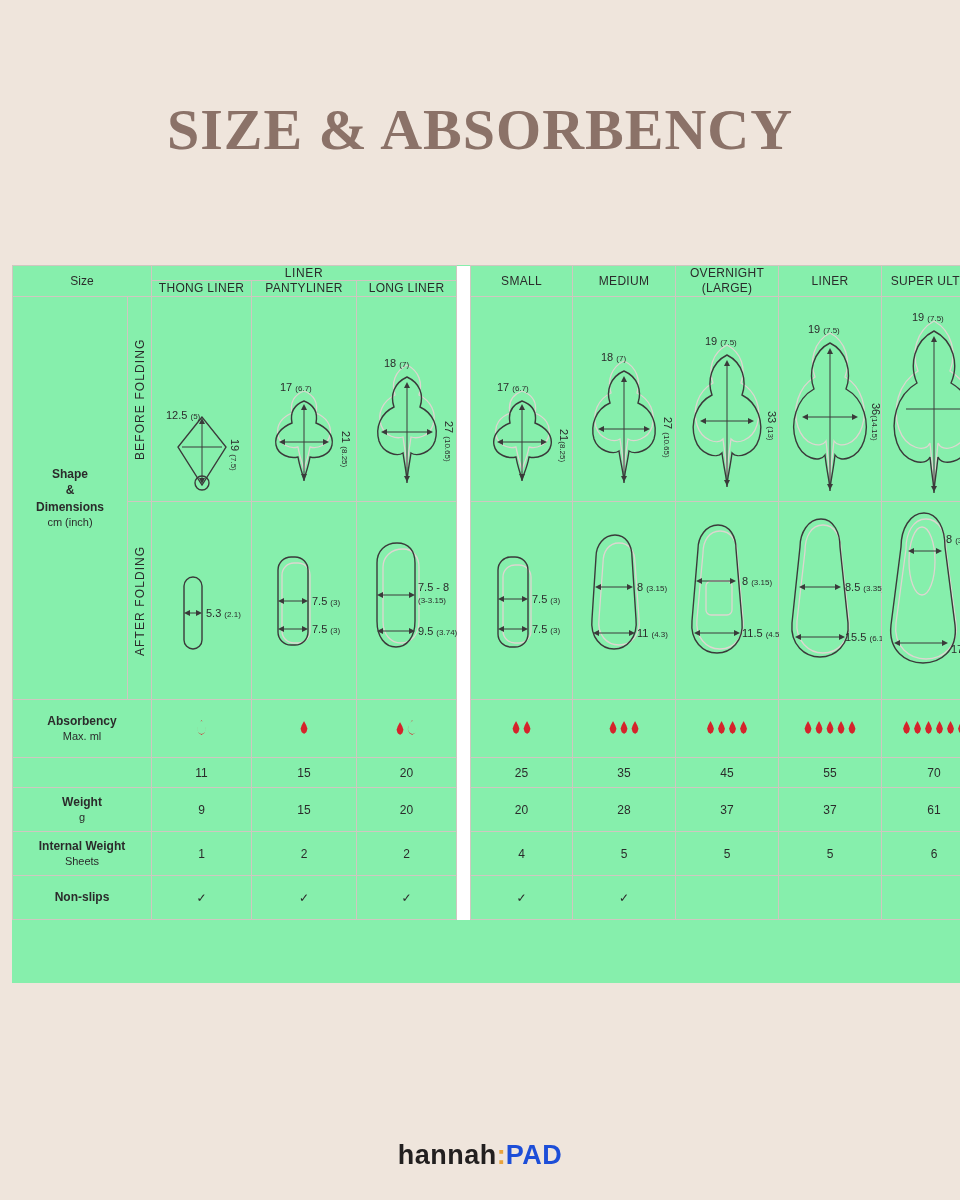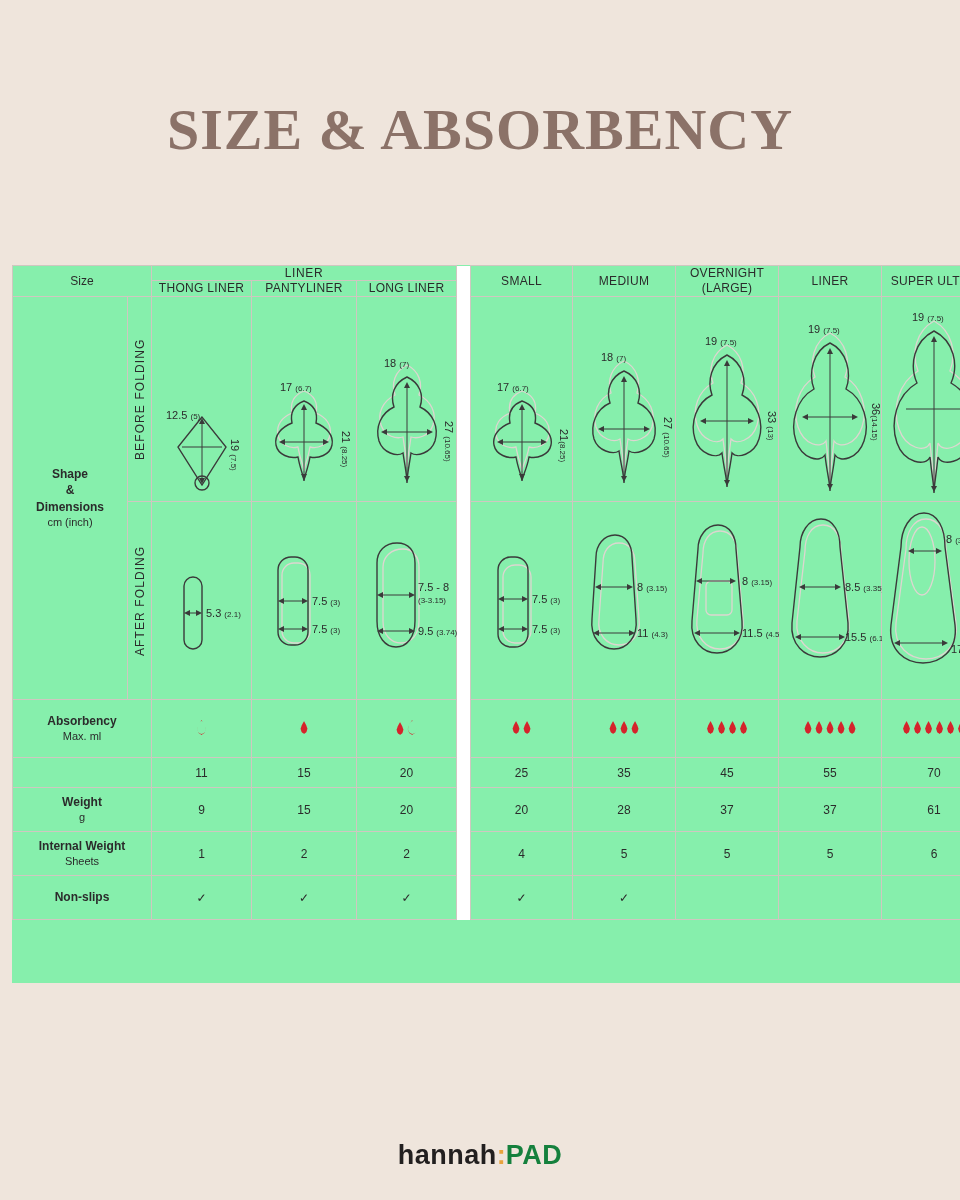--- a/index.html
+++ b/index.html
@@ -88,21 +88,21 @@
   .ghost{fill:none;stroke:#ddd6d0;stroke-width:1.3;}
   .arr{stroke:#3a3a3a;stroke-width:1;fill:none;}
   .dimtxt{font-family:"Liberation Sans",sans-serif;font-size:11px;fill:#2b2b2b;}
   .dimtxt .sm{font-size:8px;}
 
   .brand{
     position:absolute;left:0;top:1140px;width:960px;text-align:center;
     font-size:27px;font-weight:bold;letter-spacing:.5px;color:#221f1f;
   }
   .brand .dots{color:#e8a33d;letter-spacing:0;}
-  .brand .pad{color:#15803d;font-weight:bold;}
+  .brand .pad{color:#1d4ed8;font-weight:bold;}
 </style>
 </head>
 <body>
 
 <div class="page">
 
   <div class="title">SIZE &amp; ABSORBENCY</div>
 
   <div class="board">
     <table class="grid">

